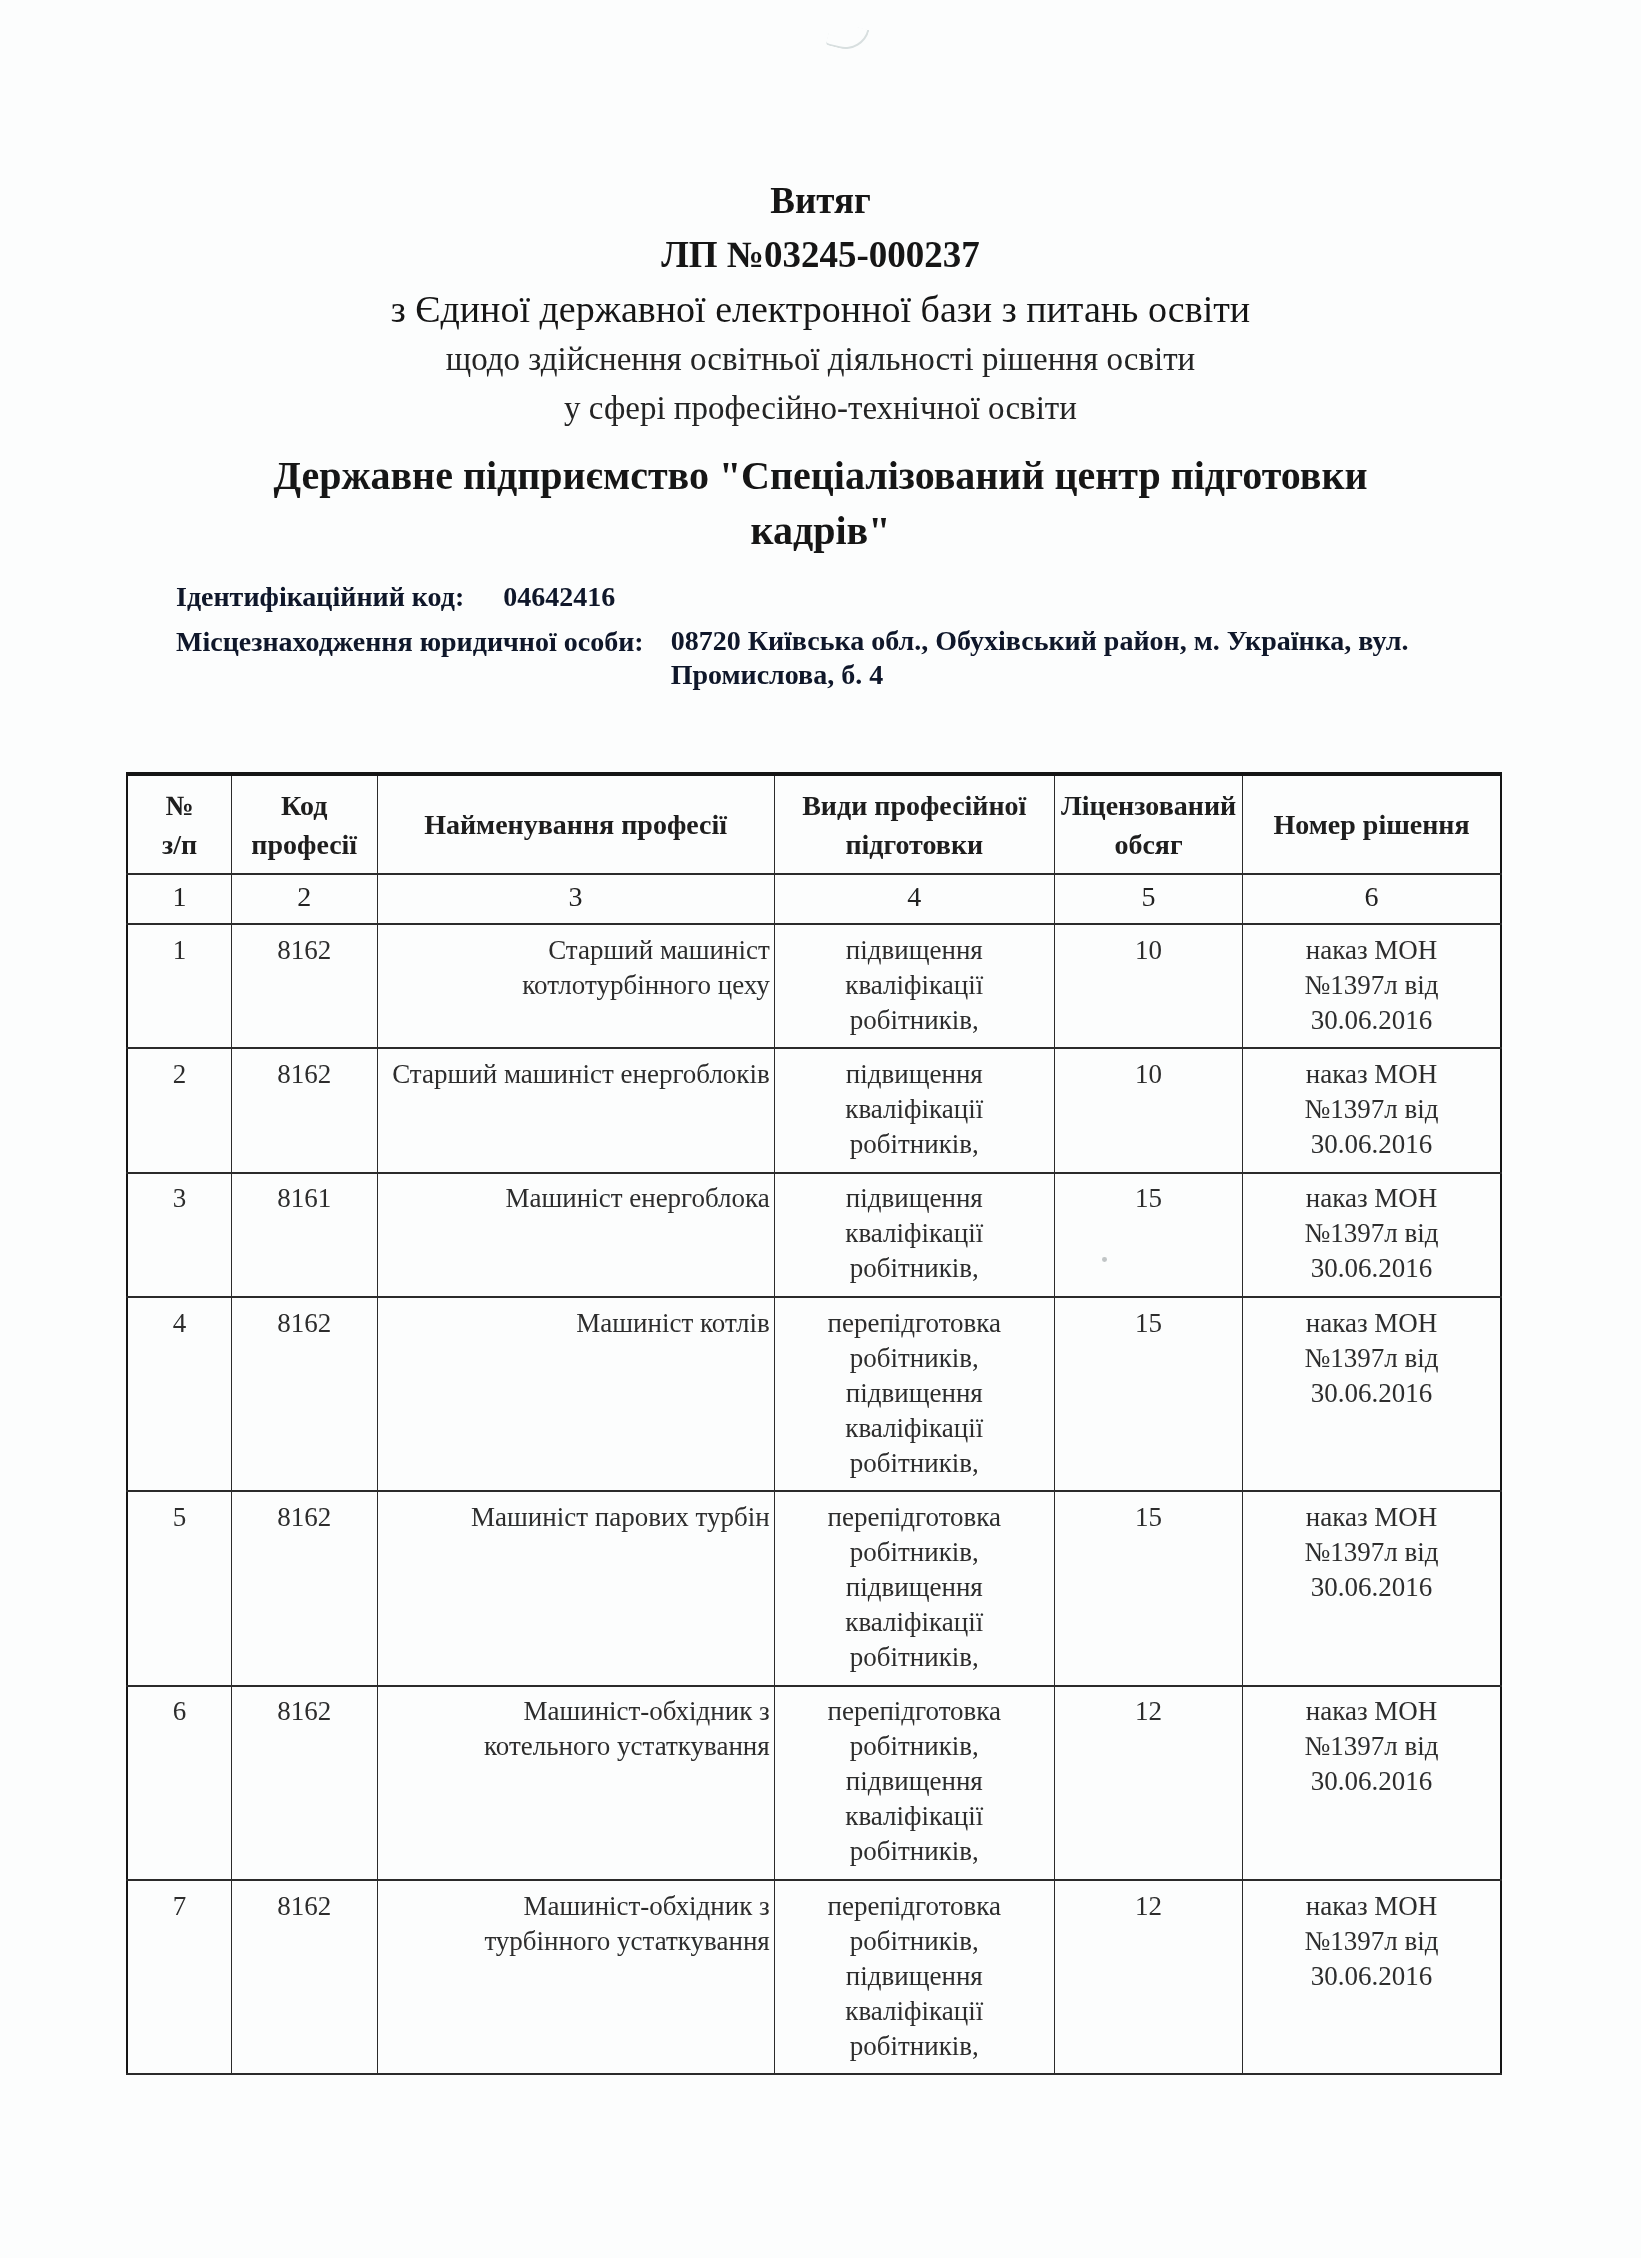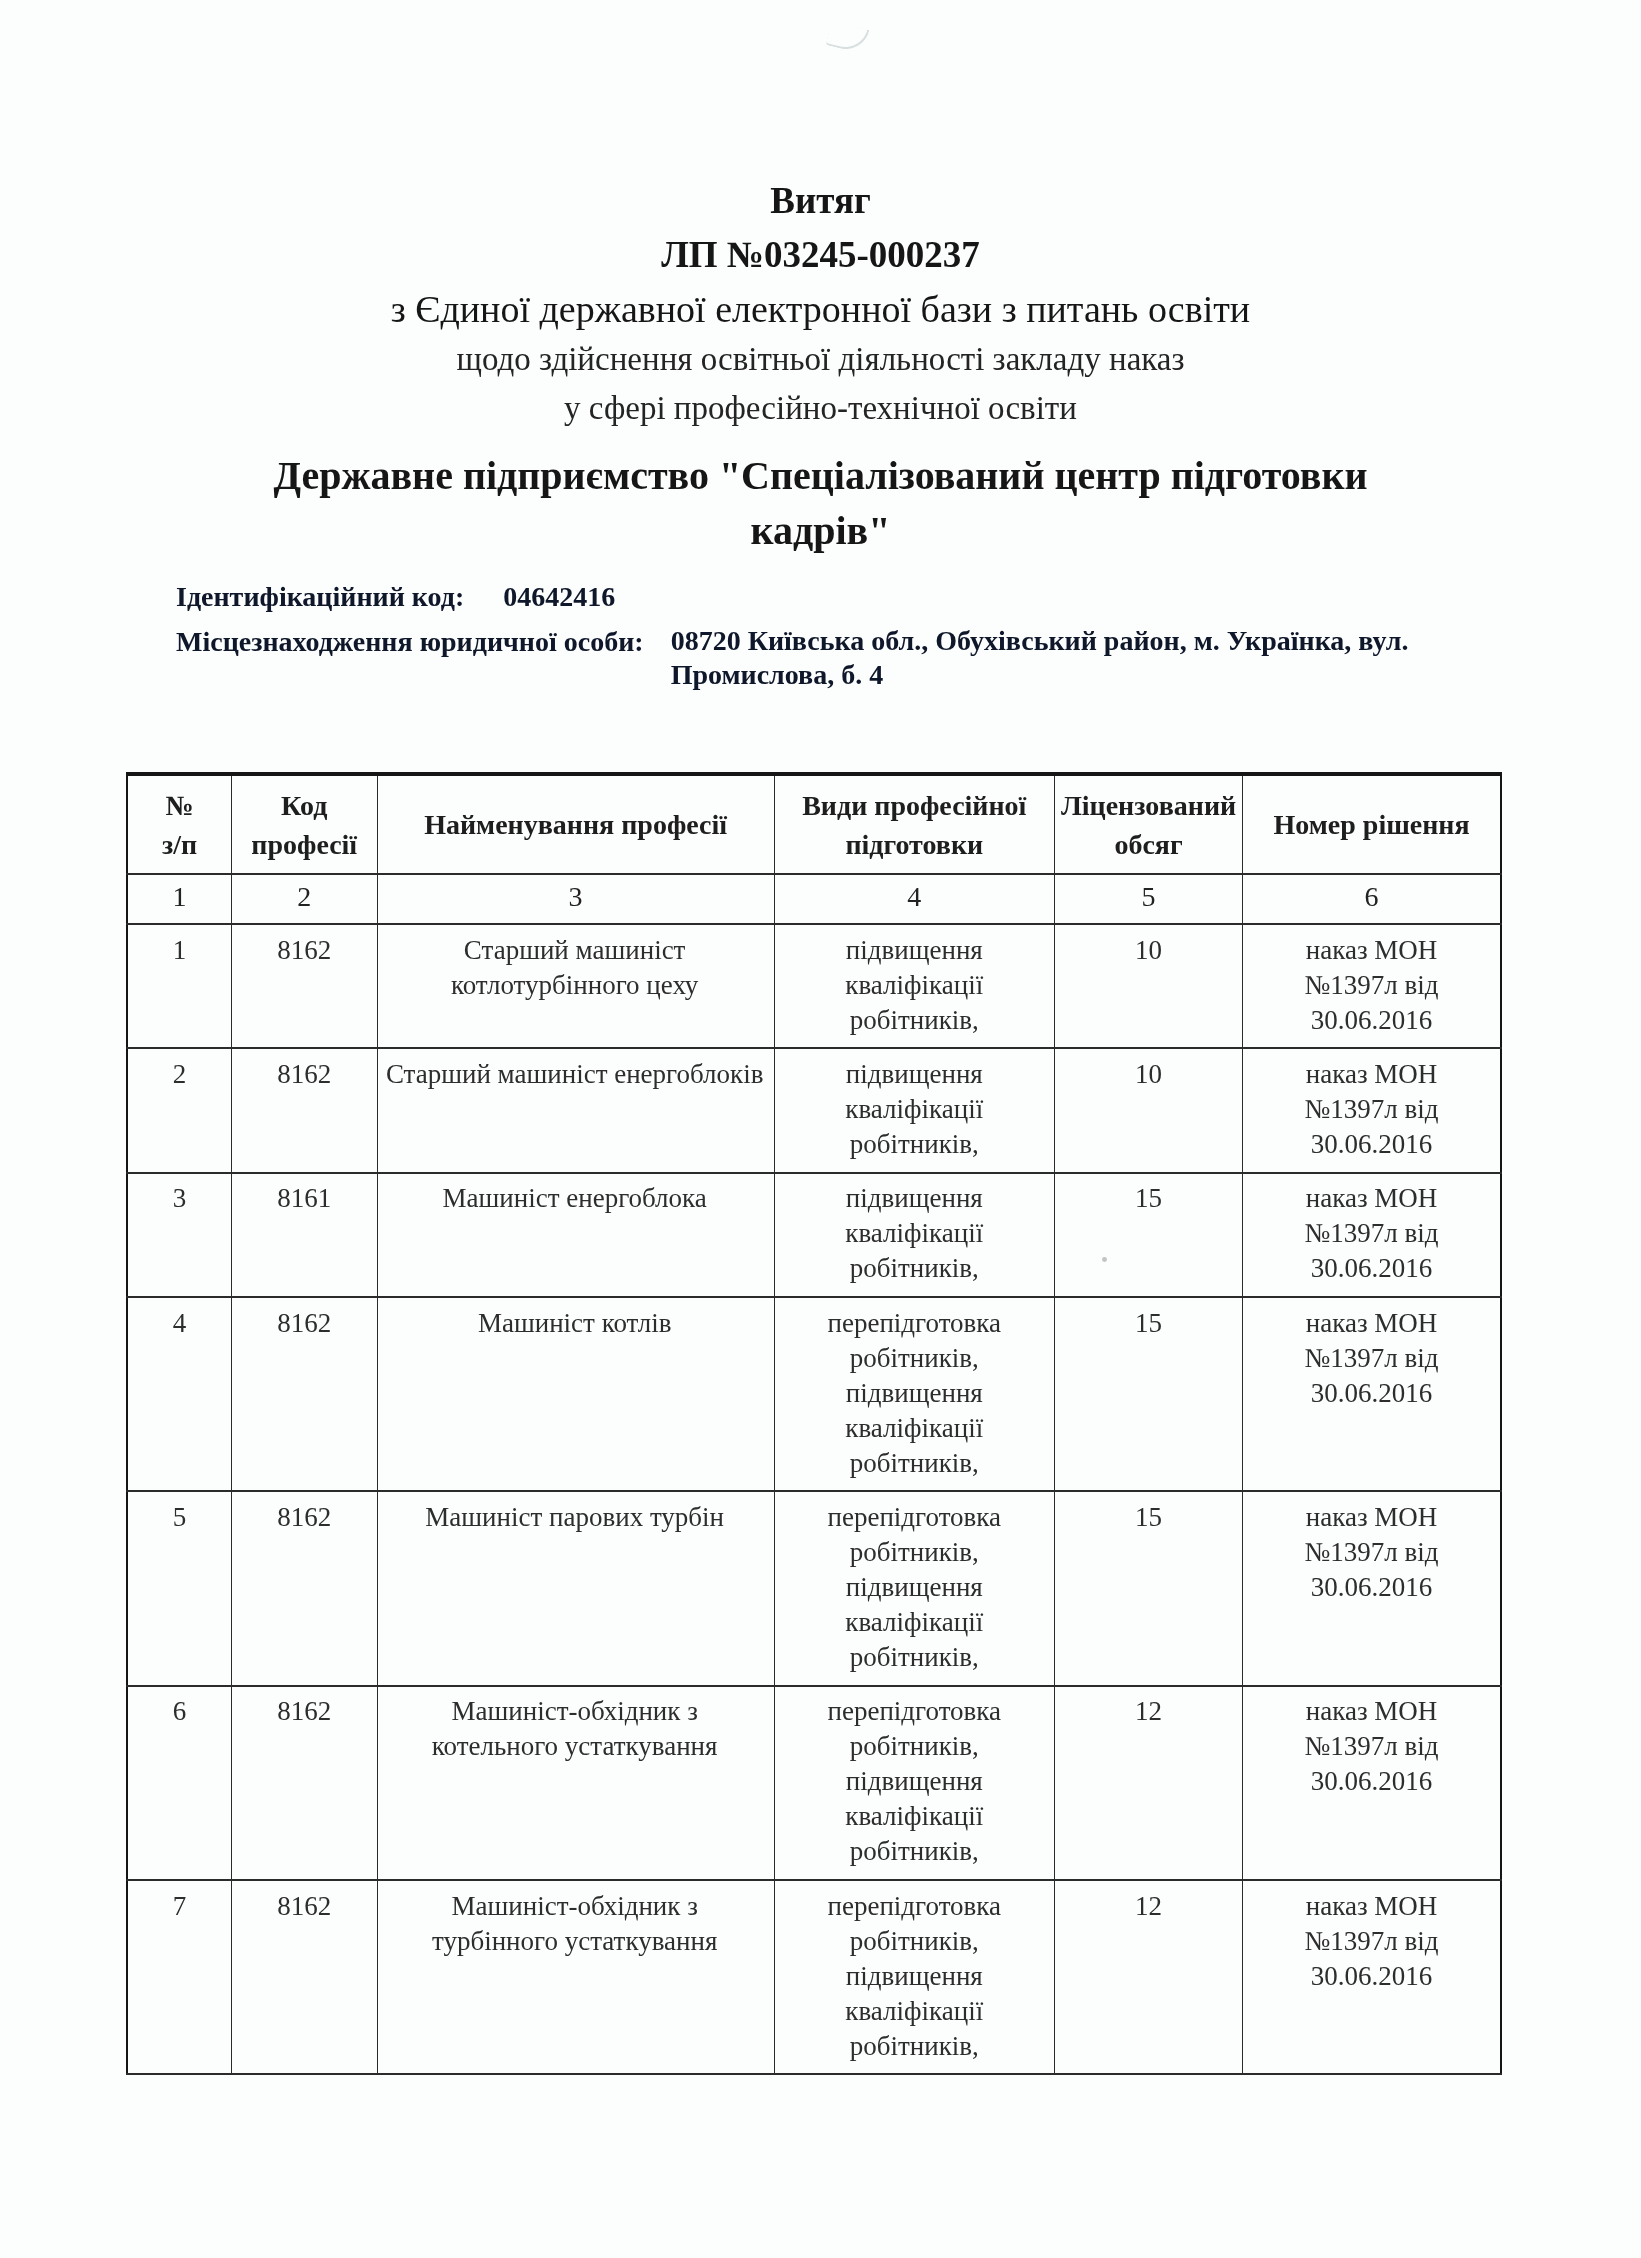--- a/index.html
+++ b/index.html
@@ -118,21 +118,21 @@
     font-size: 27px;
     line-height: 35px;
     padding: 7.7px 5.8px 9.7px 5.8px;
     vertical-align: top;
     text-align: center;
     white-space: pre-line;
     color: #2d2d2d;
     border-bottom-width: 2.9px;
   }
   .doc-table .datarow td.cell-profession {
-    text-align: center;
+    text-align: right;
     padding-left: 2px;
     padding-right: 3.9px;
   }
   .artifact-squiggle {
     position: absolute;
     left: 828px;
     top: 25px;
     width: 37px;
     height: 23px;
     border: 0 solid #ccd5d6;
@@ -158,21 +158,21 @@
 
 <div class="page">
 
   <div class="artifact-squiggle"></div>
   <div class="artifact-dot"></div>
 
   <div class="doc-header">
     <div class="title-main">Витяг</div>
     <div class="title-number">ЛП №03245-000237</div>
     <div class="title-db">з Єдиної державної електронної бази з питань освіти</div>
-    <div class="title-sub">щодо здійснення освітньої діяльності закладу наказ</div>
+    <div class="title-sub">щодо здійснення освітньої діяльності рішення освіти</div>
     <div class="title-sub2">у сфері професійно-технічної освіти</div>
     <div class="org-name">Державне підприємство "Спеціалізований центр підготовки
 кадрів"</div>
   </div>
 
   <div class="details">
     <div class="detail-row">
       <span class="detail-label">Ідентифікаційний код:</span>
       <span class="id-value">04642416</span>
     </div>

